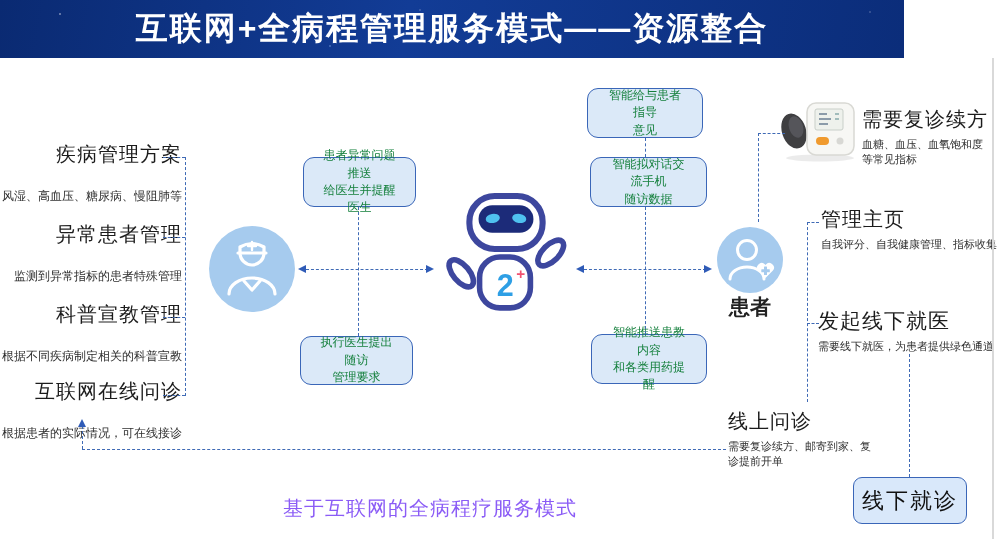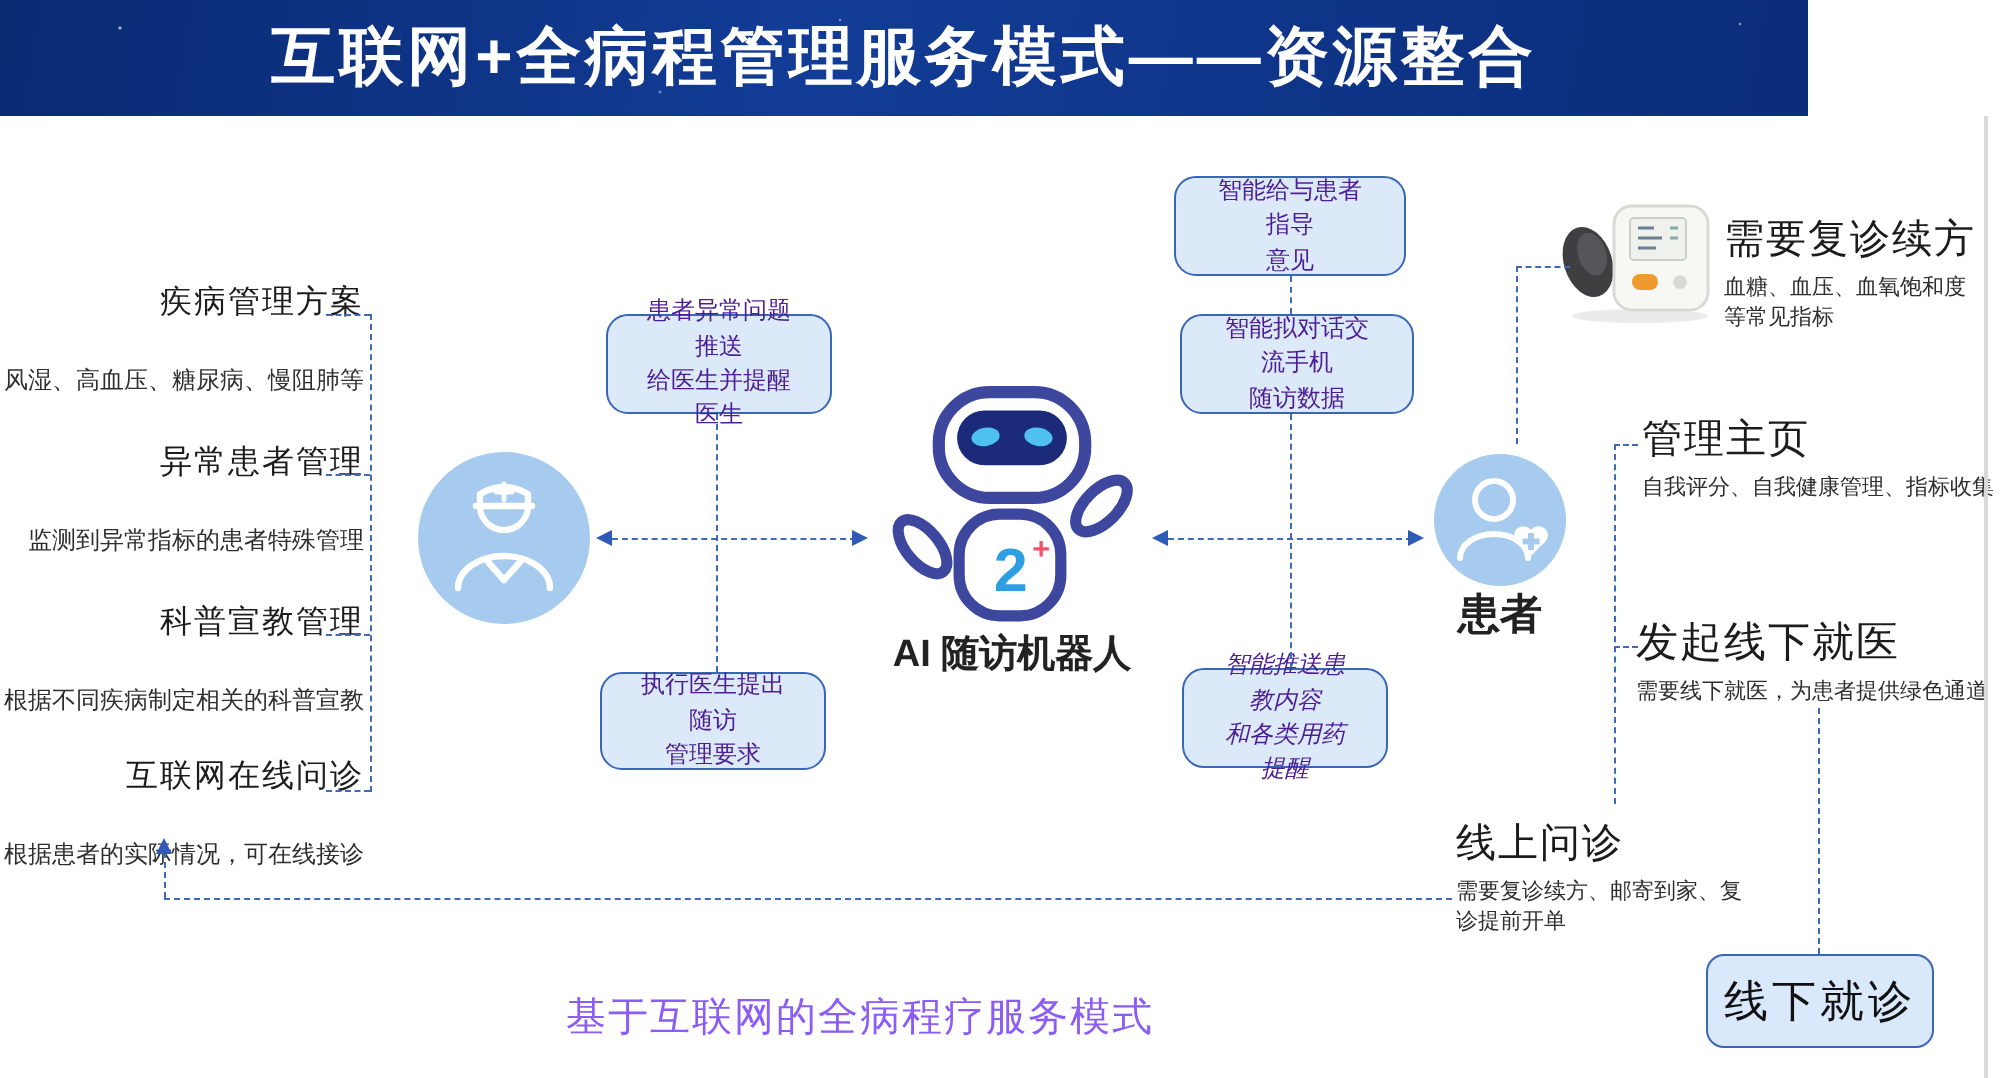--- a/index.html
+++ b/index.html
@@ -16,35 +16,35 @@
          radial-gradient(2px 2px at 520px 34px, rgba(190,220,255,.75), rgba(255,255,255,0) 60%),
          radial-gradient(1.5px 1.5px at 640px 18px, rgba(255,255,255,.7), rgba(255,255,255,0) 60%),
          radial-gradient(2px 2px at 760px 44px, rgba(170,205,255,.7), rgba(255,255,255,0) 60%),
          radial-gradient(1.5px 1.5px at 870px 12px, rgba(255,255,255,.75), rgba(255,255,255,0) 60%),
          radial-gradient(2px 2px at 950px 36px, rgba(190,215,255,.7), rgba(255,255,255,0) 60%),
          linear-gradient(100deg,#0a2a72 0%,#123c96 45%,#0b2d7a 100%);
        display:flex;align-items:center;justify-content:center;}
   .hdr .t{color:#fff;font-size:32px;font-weight:bold;letter-spacing:2px;white-space:nowrap;}
   
   .litem{position:absolute;left:0;width:182px;text-align:right;}
-  .litem .t{font-size:16px;letter-spacing:1px;color:#1c1c1c;}
+  .litem .t{font-size:20px;letter-spacing:1px;color:#1c1c1c;}
   .litem .s{font-size:12px;color:#2e2e2e;margin-top:20px;letter-spacing:0;font-family:Liberation Serif, serif;}
   .ritem .t{font-size:20px;letter-spacing:1px;color:#1c1c1c;}
   .ritem .s{font-size:11px;color:#2e2e2e;margin-top:4px;white-space:pre-line;line-height:1.35;}
   
   .hline{position:absolute;height:0;border-top:1.5px dashed #3f6ab5;}
   .vline{position:absolute;width:0;border-left:1.5px dashed #3f6ab5;}
   .tri{position:absolute;width:0;height:0;}
   .tri.l{border-top:4.5px solid transparent;border-bottom:4.5px solid transparent;border-right:8px solid #2f5bb7;}
   .tri.r{border-top:4.5px solid transparent;border-bottom:4.5px solid transparent;border-left:8px solid #2f5bb7;}
   .tri.u{border-left:4.5px solid transparent;border-right:4.5px solid transparent;border-bottom:8px solid #2f5bb7;}
   
   .fbox{position:absolute;background:#dbe9f8;border:1.6px solid #3a66b8;border-radius:11px;
         display:flex;align-items:center;justify-content:center;text-align:center;
-        font-size:12px;line-height:1.45;color:#4c1d95;white-space:pre-line;padding:17px;box-sizing:border-box;}
+        font-size:12px;line-height:1.45;color:#15803d;white-space:pre-line;padding:17px;box-sizing:border-box;}
   .obox{position:absolute;background:#d9e8fa;border:1.8px solid #3a66b8;border-radius:9px;
         display:flex;align-items:center;justify-content:center;font-size:22px;letter-spacing:2px;color:#111;}
   
   .circ{position:absolute;border-radius:50%;background:#a6cbee;}
   .alabel{position:absolute;text-align:center;font-weight:600;color:#222;}
   .cap{position:absolute;font-size:20px;color:#8b5cf6;text-align:center;letter-spacing:1px;}
   .redtext{color:#c00000;}
   .edge{position:absolute;width:0;border-left:2px solid #d9d9d9;}
 </style>
 </head>
@@ -109,27 +109,26 @@
     <ellipse cx="16" cy="80" rx="8" ry="16" transform="rotate(-40 16 80)" fill="#fff" stroke="#3d479e" stroke-width="5.5"></ellipse>
     <ellipse cx="104" cy="60" rx="8" ry="16" transform="rotate(45 104 60)" fill="#fff" stroke="#3d479e" stroke-width="5.5"></ellipse>
     <rect x="24" y="4" width="72" height="52" rx="25" fill="#fff" stroke="#3d479e" stroke-width="6"></rect>
     <rect x="33" y="13" width="54" height="27" rx="13.5" fill="#1c2b79"></rect>
     <ellipse cx="47" cy="26" rx="7" ry="4.5" fill="#4fc1ef" transform="rotate(-10 47 26)"></ellipse>
     <ellipse cx="73" cy="26" rx="7" ry="4.5" fill="#4fc1ef" transform="rotate(10 73 26)"></ellipse>
     <rect x="34" y="64" width="50" height="50" rx="20" fill="#fff" stroke="#3d479e" stroke-width="5.5"></rect>
     <text x="51" y="102" font-size="30" font-weight="bold" fill="#2e9fe5" font-family="Liberation Sans,sans-serif">2</text>
     <text x="70" y="86" font-size="15" font-weight="bold" fill="#f25270" font-family="Liberation Sans,sans-serif">+</text>
   </svg>
-  <div class="alabel" style="left:428px;top:314px;width:156px;font-size:19px;">AI 随访机器人</div>
 
   <div class="fbox" style="left:587px;top:88px;width:116px;height:50px;">智能给与患者指导
 意见</div>
   <div class="fbox" style="left:590px;top:157px;width:117px;height:50px;">智能拟对话交流手机
 随访数据</div>
-  <div class="fbox" style="left:591px;top:334px;width:103px;height:50px;font-style:italic;">智能推送患教内容
+  <div class="fbox" style="left:591px;top:334px;width:116px;height:50px;">智能推送患教内容
 和各类用药提醒</div>
   <div class="vline" style="left:645px;top:138px;height:19px;"></div>
   <div class="vline" style="left:645px;top:207px;height:127px;"></div>
 
   <div class="hline" style="left:584px;top:269px;width:122px;"></div>
   <div class="tri l" style="left:576px;top:265px;"></div>
   <div class="tri r" style="left:704px;top:265px;"></div>
 
   <div class="circ" style="left:717px;top:227px;width:66px;height:66px;">
     <svg viewBox="0 0 66 66" width="66" height="66">

